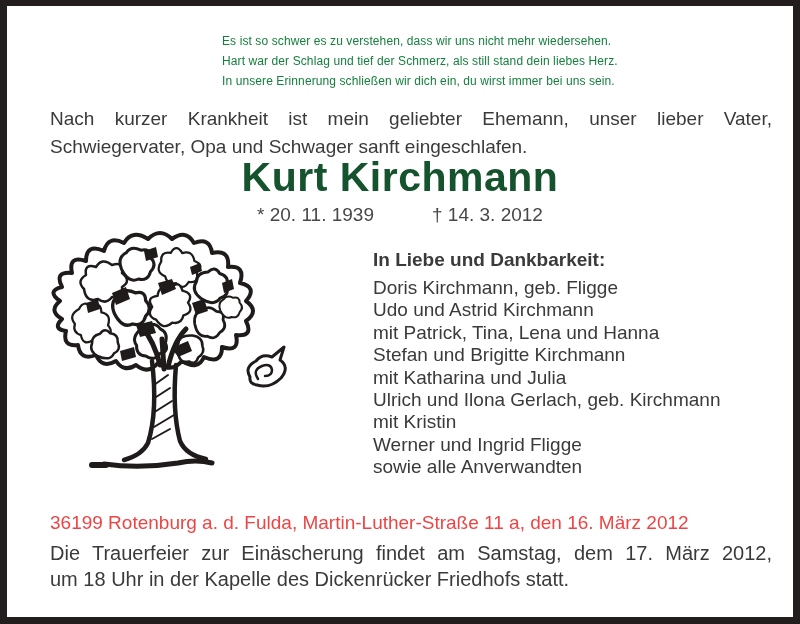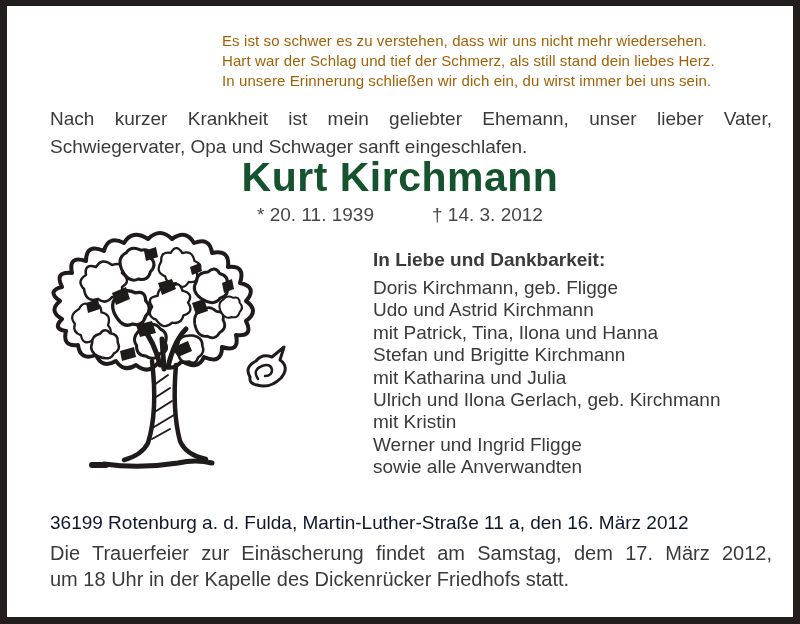--- a/index.html
+++ b/index.html
@@ -1,29 +1,29 @@
 <!DOCTYPE html>
 <html><head>
 <meta charset="utf-8">
 <style>
   html,body{margin:0;padding:0;background:#ffffff;}
   body{width:800px;height:624px;position:relative;font-family:"Liberation Sans","DejaVu Sans",sans-serif;}
   .frame{position:absolute;left:0;top:0;width:800px;height:624px;background:#221e1e;}
   .inner{position:absolute;left:7px;top:6px;width:786px;height:611px;background:#ffffff;}
   .abs{position:absolute;}
-  .verse{left:215px;top:25px;font-size:15px;line-height:20px;color:#a16207;letter-spacing:0.1px;}
+  .verse{left:215px;top:25px;font-size:12px;line-height:20px;color:#15803d;letter-spacing:0.1px;}
   .intro{left:43px;top:99px;width:722px;font-size:19px;line-height:28px;color:#3a3a3a;}
   .justify-full{text-align:justify;text-align-last:justify;}
   .name{left:0;top:149px;width:786px;margin:0;text-align:center;font-size:41px;line-height:45px;font-weight:bold;color:#14532d;letter-spacing:0.5px;}
   .dates{left:0;top:197px;width:786px;display:flex;justify-content:center;gap:58px;font-size:19px;line-height:24px;color:#474747;}
   .tree{left:33px;top:221px;}
   .mourners{left:366px;top:243px;font-size:19px;color:#3a3a3a;}
   .dedication{line-height:22px;margin-bottom:6px;font-weight:bold;}
   .mourner-list div{line-height:22.4px;}
-  .address{left:43px;top:506px;font-size:19px;line-height:22px;color:#0f172a;}
+  .address{left:43px;top:506px;font-size:19px;line-height:22px;color:#ef4444;}
   .funeral{left:43px;top:534px;width:722px;font-size:20px;line-height:26px;color:#3a3a3a;}
 </style>
 </head>
 <body>
 
 <div class="frame">
   <div class="inner">
 
     <div class="abs verse">
       <div>Es ist so schwer es zu verstehen, dass wir uns nicht mehr wiedersehen.</div>
@@ -104,21 +104,21 @@
         <path d="M 210,150 Q 204,140 216,134 Q 222,126 232,130 L 244,120 L 240,133 Q 250,140 241,151 Q 230,162 217,158 Q 209,157 210,150 Z" fill="#ffffff" stroke="#1f1b1b" stroke-width="3" stroke-linejoin="round"></path>
         <path d="M 218,152 Q 212,143 222,139 Q 231,136 232,143 Q 232,149 225,149" fill="none" stroke="#1f1b1b" stroke-width="2.5" stroke-linecap="round"></path>
       </g>
     </svg>
 
     <div class="abs mourners">
       <div class="dedication">In Liebe und Dankbarkeit:</div>
       <div class="mourner-list">
         <div>Doris Kirchmann, geb. Fligge</div>
         <div>Udo und Astrid Kirchmann</div>
-        <div>mit Patrick, Tina, Ilona und Hanna</div>
+        <div>mit Patrick, Tina, Lena und Hanna</div>
         <div>Stefan und Brigitte Kirchmann</div>
         <div>mit Katharina und Julia</div>
         <div>Ulrich und Ilona Gerlach, geb. Kirchmann</div>
         <div>mit Kristin</div>
         <div>Werner und Ingrid Fligge</div>
         <div>sowie alle Anverwandten</div>
       </div>
     </div>
 
     <div class="abs address">36199 Rotenburg a. d. Fulda, Martin-Luther-Straße 11 a, den 16. März 2012</div>

